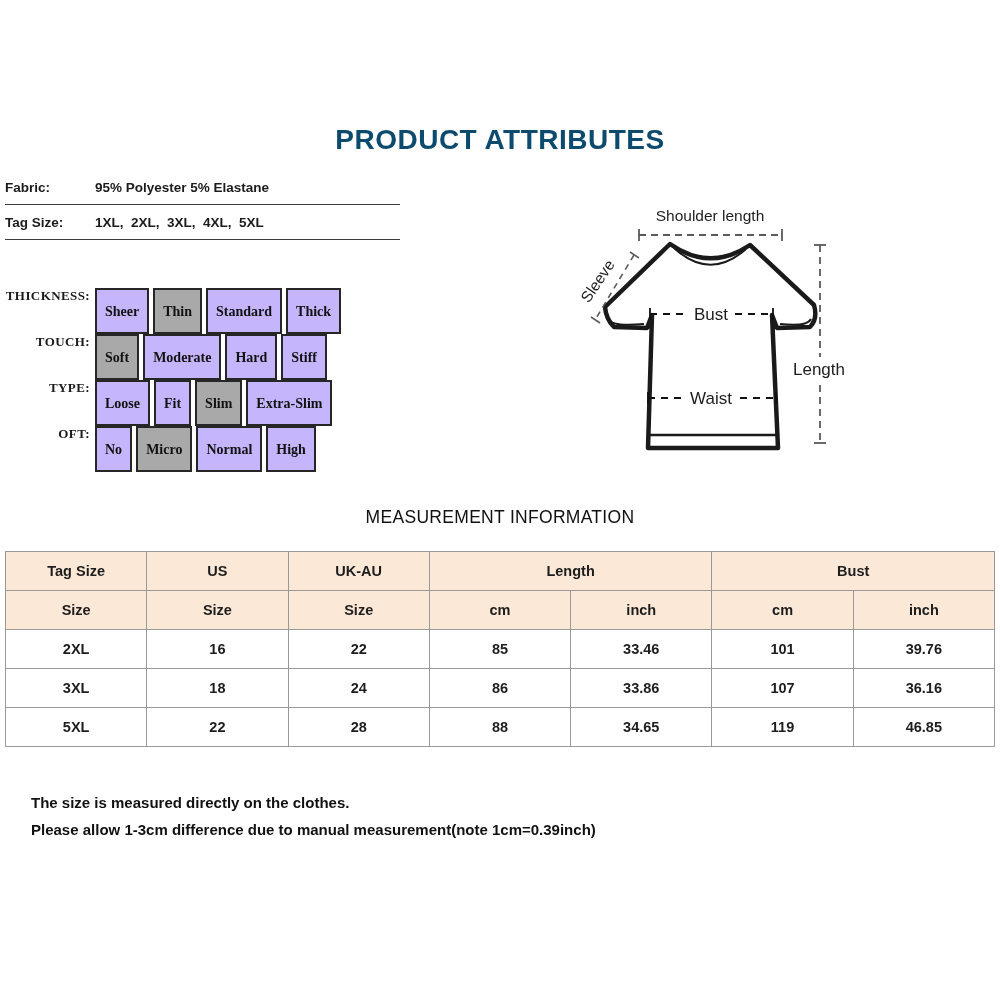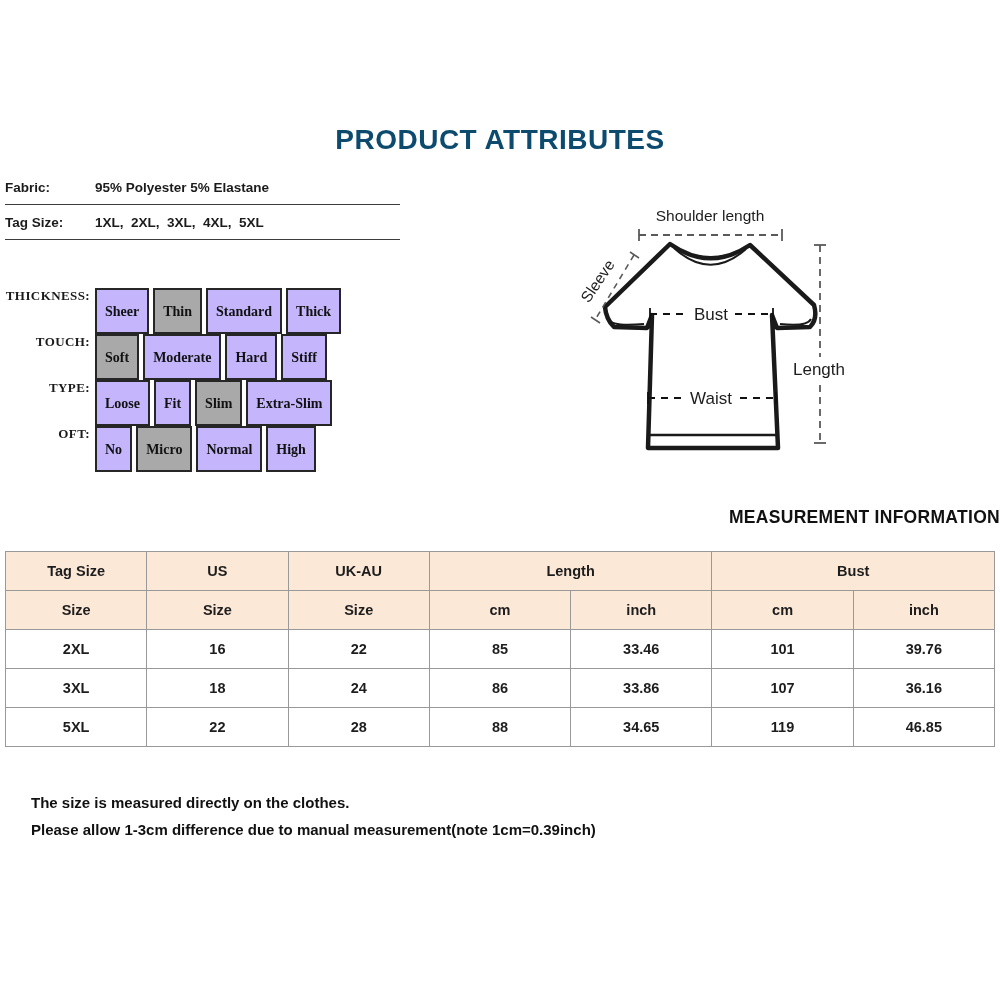--- a/index.html
+++ b/index.html
@@ -32,22 +32,22 @@
     border:2px solid #262626;background:#c4b5fd;margin-right:4px;
     padding:3px 8px;font-size:14px;font-weight:bold;line-height:19px;color:#111;
   }
   .chip.selected{background:var(--chip-selected-bg,#a9a9a9);}
   
   .tshirt-wrap{position:absolute;left:560px;top:195px;width:300px;height:280px;}
   .tshirt-wrap svg{display:block;}
   .diagram-label{font-family:"Liberation Sans",sans-serif;fill:#1d1d1d;}
   
   .section-title{
-    position:absolute;top:507px;left:0;width:100%;margin:0;text-align:right;
-    font-size:17.5px;font-weight:bold;letter-spacing:.3px;color:#111;
+    position:absolute;top:507px;left:0;width:100%;margin:0;text-align:center;
+    font-size:17.5px;font-weight:normal;letter-spacing:.3px;color:#111;
   }
   table.size-table{
     position:absolute;left:5px;top:551px;width:990px;
     border-collapse:collapse;table-layout:fixed;
   }
   table.size-table th,table.size-table td{
     border:1px solid var(--table-border,#999999);
     text-align:center;vertical-align:middle;
     font-size:14.5px;font-weight:bold;color:#1d1d1d;
     height:38px;padding:0;

